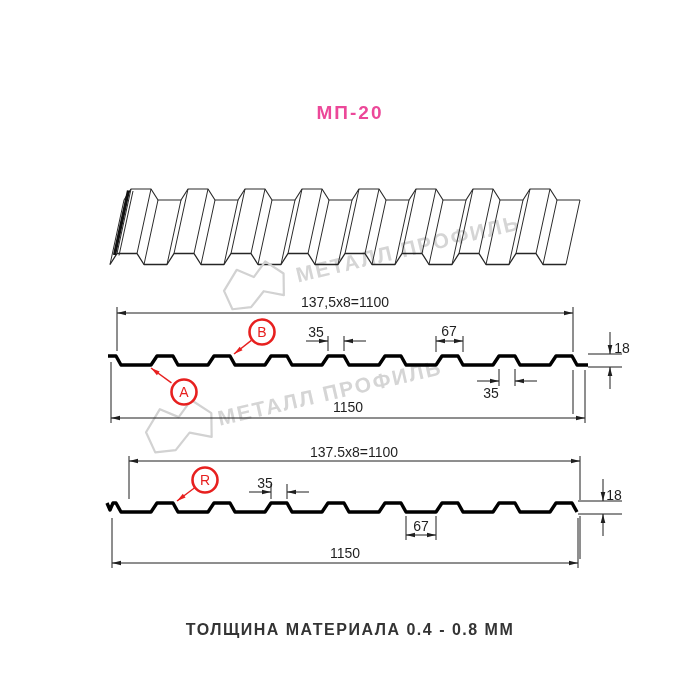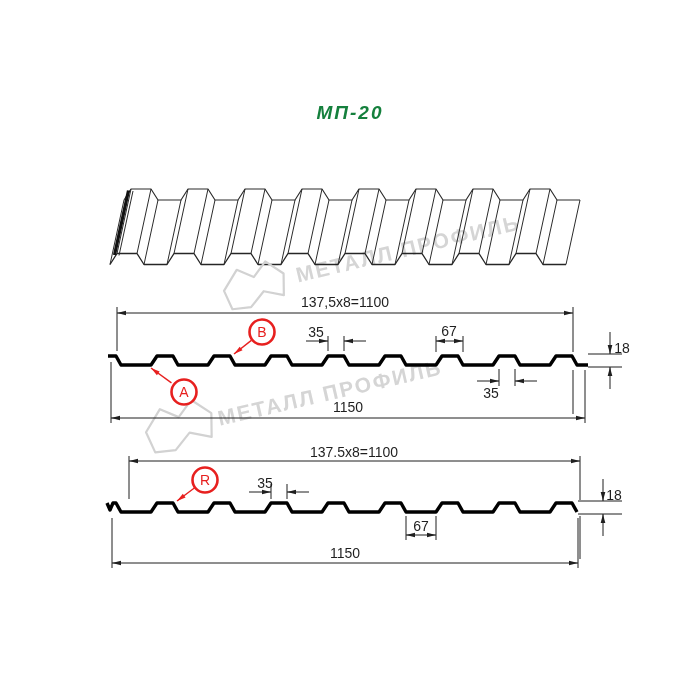--- a/index.html
+++ b/index.html
@@ -1,21 +1,21 @@
 <!DOCTYPE html>
 <html><head>
 <meta charset="utf-8">
 <style>
   html,body{margin:0;padding:0;background:#fff;}
   .canvas{position:relative;width:700px;height:700px;background:#ffffff;overflow:hidden;
           font-family:"Liberation Sans", sans-serif;}
   .title{position:absolute;left:350px;top:78px;transform:translate(-50%,-50%);
          font-size:38px;font-weight:700;letter-spacing:3px;color:#1b1b1b;white-space:nowrap;}
   .subtitle{position:absolute;left:350px;top:113px;transform:translate(-50%,-50%);
-         font-size:19px;font-weight:600;letter-spacing:2px;color:#15803d;white-space:nowrap;font-style:italic;}
+         font-size:19px;font-weight:600;letter-spacing:2px;color:#ec4899;white-space:nowrap;}
   .footer{position:absolute;left:350px;top:630px;transform:translate(-50%,-50%);
          font-size:16px;font-weight:600;letter-spacing:1.5px;color:#343434;white-space:nowrap;}
   .wm{position:absolute;font-weight:700;font-size:21px;letter-spacing:2px;color:#d5d5d5;
       white-space:nowrap;z-index:1;}
   .wm1{left:408px;top:249px;transform:translate(-50%,-50%) rotate(-13.5deg);}
   .wm2{left:330px;top:393px;transform:translate(-50%,-50%) rotate(-13deg);}
   svg.cad{position:absolute;left:0;top:0;z-index:2;}
   .txtlayer{z-index:3;}
 </style>
 </head>
@@ -158,13 +158,14 @@
         <text x="614" y="500" text-anchor="middle" font-size="14" fill="#1f1f1f" font-family="&quot;Liberation Sans&quot;, sans-serif" font-weight="400">18</text>
         <polyline points="107,503 110,510 113,503 116,503 121,512 151,512 157,503 173,503 178,512 208,512 214,503 230,503 235,512 265,512 271,503 287,503 292,512 322,512 328,503 344,503 349,512 379,512 385,503 401,503 406,512 436,512 442,503 458,503 463,512 493,512 499,503 515,503 520,512 550,512 556,503 572,503 577,512" fill="none" stroke="#000000" stroke-width="3.4" stroke-linejoin="round" stroke-linecap="butt"></polyline>
         <line x1="194.36" y1="487.98" x2="177" y2="501" stroke="#e7201f" stroke-width="1.4"></line>
         <polygon points="177,501 185.58,497.44 182.82000000000002,493.76000000000005" fill="#e7201f" stroke="none"></polygon>
         <circle cx="205" cy="480" r="12.5" fill="#fff" stroke="#e7201f" stroke-width="2.6"></circle>
         <text x="205" y="485" text-anchor="middle" font-size="14" fill="#e7201f" font-family="&quot;Liberation Sans&quot;, sans-serif" font-weight="400">R</text>
       </g>
     </svg>
 
   <div class="subtitle txtlayer">МП-20</div>
+  <div class="footer txtlayer">ТОЛЩИНА МАТЕРИАЛА 0.4 - 0.8 ММ</div>
 </div>
 
 </body></html>

